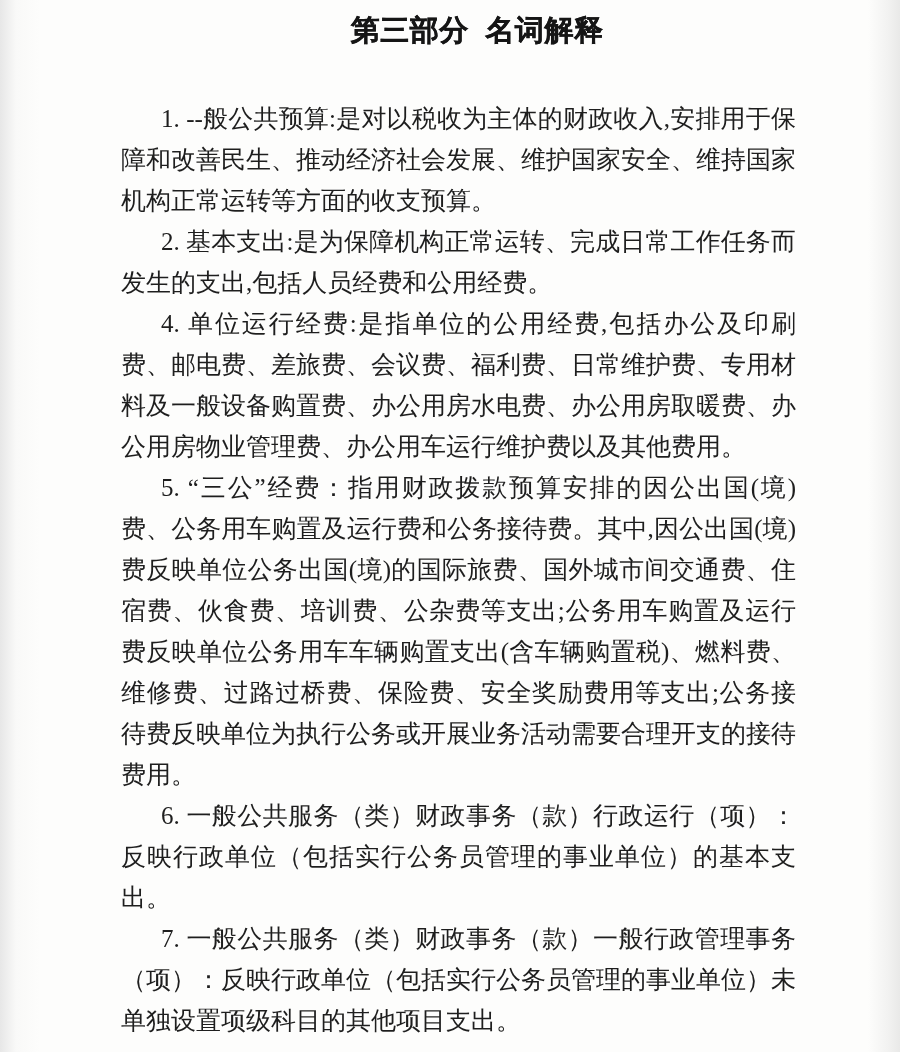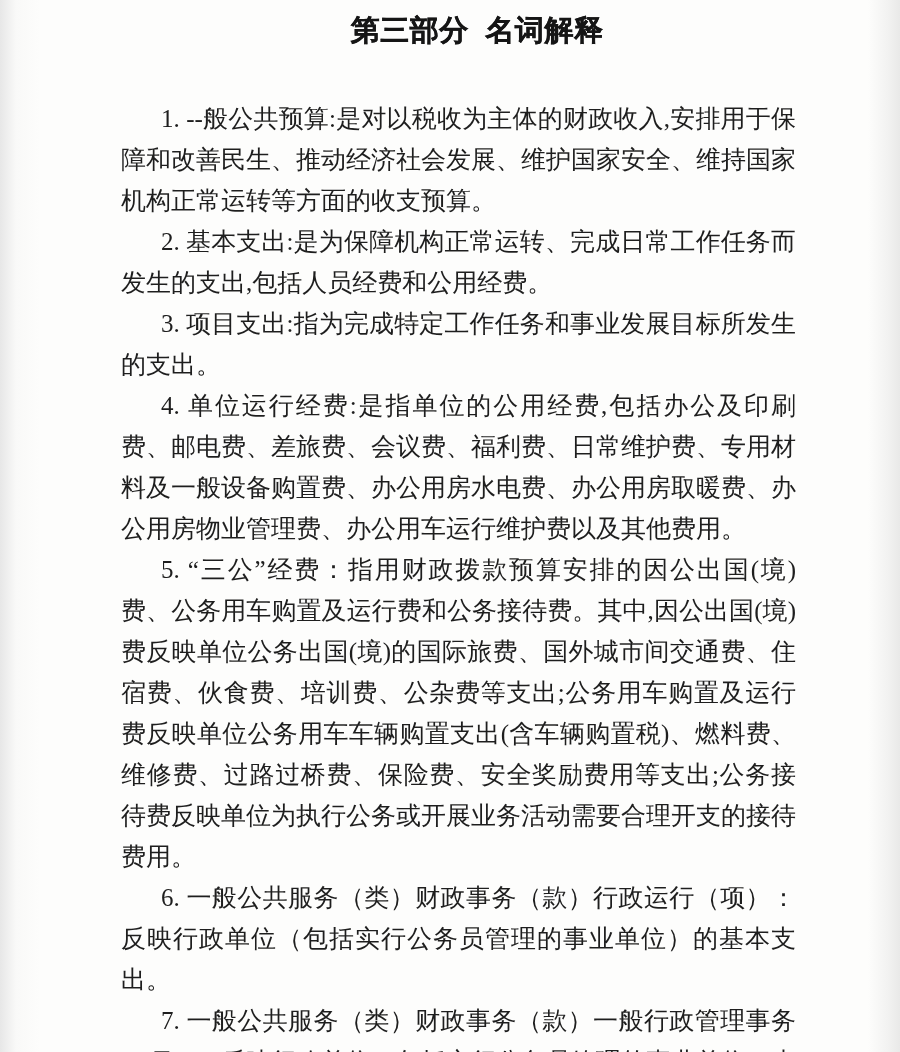--- a/index.html
+++ b/index.html
@@ -59,20 +59,19 @@
 </head>
 <body>
 
 <div class="page">
 
   <h1 class="doc-title">第三部分 名词解释</h1>
 
   <div class="content">
     <p>1. --般公共预算:是对以税收为主体的财政收入,安排用于保障和改善民生、推动经济社会发展、维护国家安全、维持国家机构正常运转等方面的收支预算。</p>
     <p>2. 基本支出:是为保障机构正常运转、完成日常工作任务而发生的支出,包括人员经费和公用经费。</p>
-    <p>3. 项目支出:指为完成特定工作任务和事业发展目标所发生的支出。</p>
     <p>4. 单位运行经费:是指单位的公用经费,包括办公及印刷费、邮电费、差旅费、会议费、福利费、日常维护费、专用材料及一般设备购置费、办公用房水电费、办公用房取暖费、办公用房物业管理费、办公用车运行维护费以及其他费用。</p>
     <p>5. “三公”经费：指用财政拨款预算安排的因公出国(境)费、公务用车购置及运行费和公务接待费。其中,因公出国(境)费反映单位公务出国(境)的国际旅费、国外城市间交通费、住宿费、伙食费、培训费、公杂费等支出;公务用车购置及运行费反映单位公务用车车辆购置支出(含车辆购置税)、燃料费、维修费、过路过桥费、保险费、安全奖励费用等支出;公务接待费反映单位为执行公务或开展业务活动需要合理开支的接待费用。</p>
     <p>6. 一般公共服务（类）财政事务（款）行政运行（项）：反映行政单位（包括实行公务员管理的事业单位）的基本支出。</p>
     <p>7. 一般公共服务（类）财政事务（款）一般行政管理事务（项）：反映行政单位（包括实行公务员管理的事业单位）未单独设置项级科目的其他项目支出。</p>
   </div>
 
 </div>
 
 </body></html>

